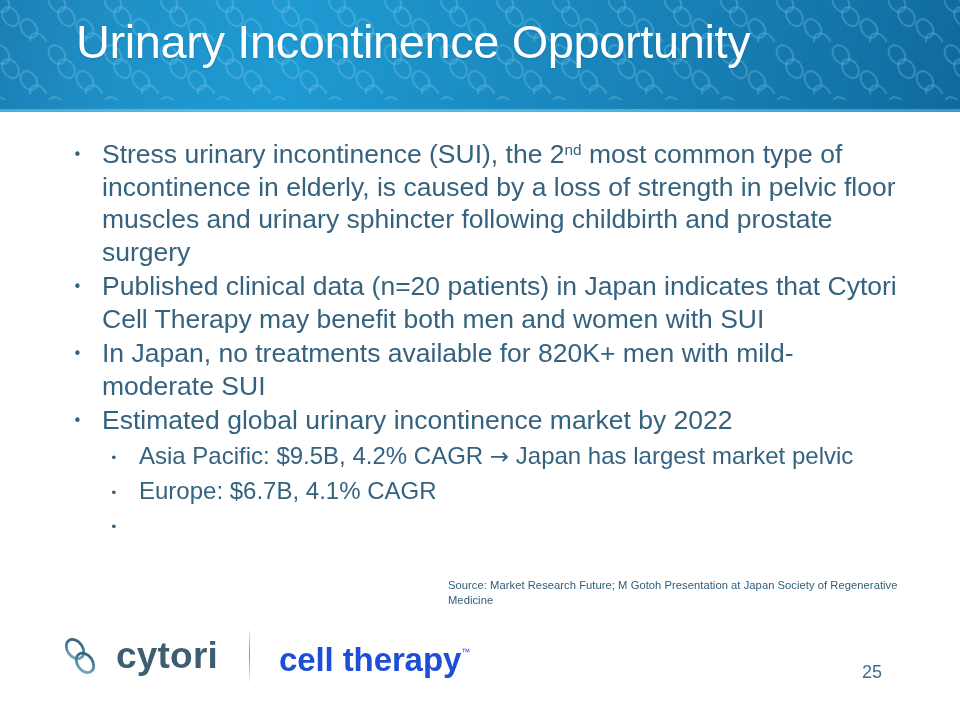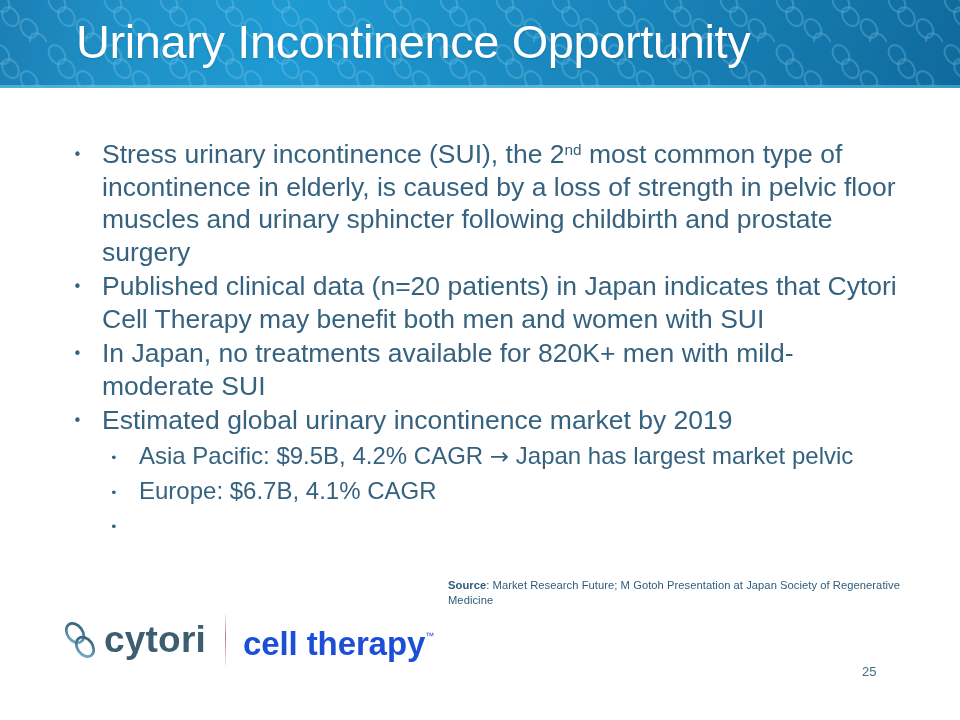--- a/index.html
+++ b/index.html
@@ -19,21 +19,21 @@
     background: #ffffff;
     overflow: hidden;
   }
 
   
   .header {
     position: absolute;
     left: 0;
     top: 0;
     width: 960px;
-    height: 88px;
+    height: 112px;
     background:
       linear-gradient(100deg,
         #1b7fb5 0%,
         #1f92c8 14%,
         #1e9ad2 30%,
         #1b8cc2 52%,
         #177fb4 72%,
         #1374a8 88%,
         #10699c 100%);
     overflow: hidden;
@@ -126,32 +126,33 @@
     position: absolute;
     left: 448px;
     top: 578px;
     width: 470px;
     font-size: 11.2px;
     line-height: 15px;
     color: #2e5d7d;
     letter-spacing: 0.05px;
   }
   .source-note .src-label {
-    font-weight: bold;
+    font-weight: normal;
     margin-top: 33px;
   }
 
   
   .logo {
     position: absolute;
     left: 58px;
-    top: 612px;
+    top: 628px;
     height: 56px;
     display: flex;
     align-items: center;
+    gap: 12px;
   }
   .logo-mark {
     width: 44px;
     height: 44px;
     margin-right: 2px;
     flex: none;
   }
   .logo-cytori {
     font-size: 37px;
     font-weight: bold;
@@ -181,21 +182,21 @@
     font-size: 9px;
     vertical-align: 16px;
     font-weight: normal;
     letter-spacing: 0;
   }
 
   .page-number {
     position: absolute;
     left: 862px;
     top: 660px;
-    font-size: 13px;
+    font-size: 18px;
     color: #3f6f8d;
     line-height: 24px;
     text-align: center;
   }
 </style>
 </head>
 <body>
 
 <div class="slide">
 
@@ -235,21 +236,21 @@
       <span class="txt">Published clinical data (n=20 patients) in Japan indicates that Cytori Cell Therapy may benefit both men and women with SUI</span>
     </div>
 
     <div class="bullet level1">
       <span class="dot">•</span>
       <span class="txt">In Japan, no treatments available for 820K+ men with mild-moderate SUI</span>
     </div>
 
     <div class="bullet level1">
       <span class="dot">•</span>
-      <span class="txt">Estimated global urinary incontinence market by 2019</span>
+      <span class="txt">Estimated global urinary incontinence market by 2022</span>
     </div>
 
     <div class="bullet level2">
       <span class="dot">•</span>
       <span class="txt"><span>Asia Pacific:  $9.5B, 4.2% CAGR </span><span class="arrow-glyph">→</span><span> Japan has largest market pelvic</span></span>
     </div>
 
     <div class="bullet level2">
       <span class="dot">•</span>
       <span class="txt">Europe:  $6.7B, 4.1% CAGR</span>

